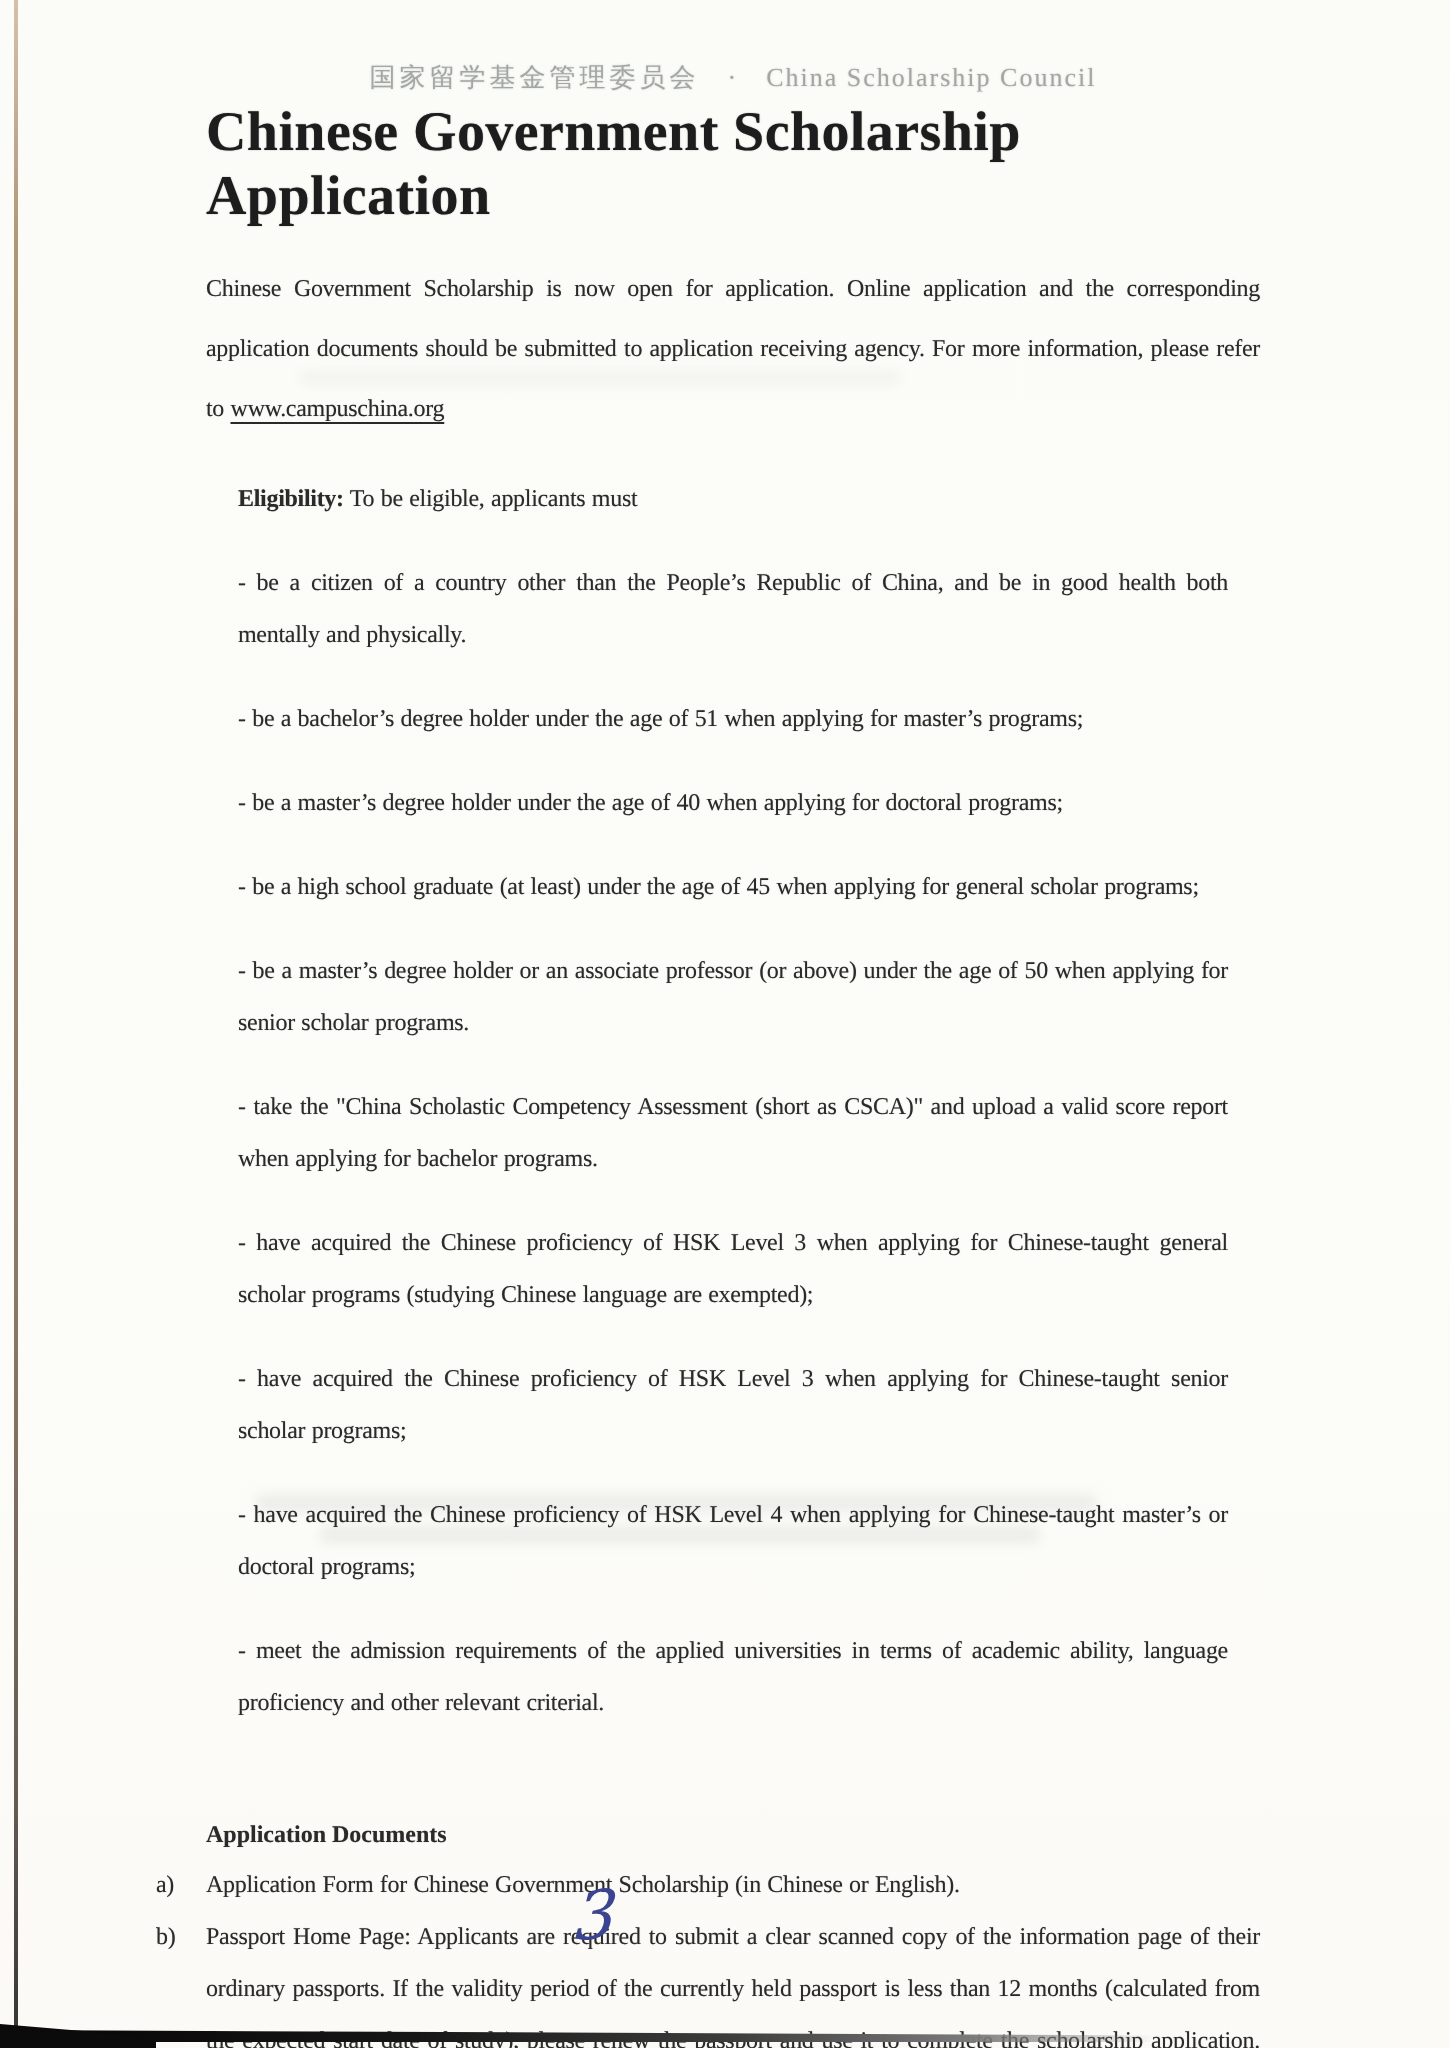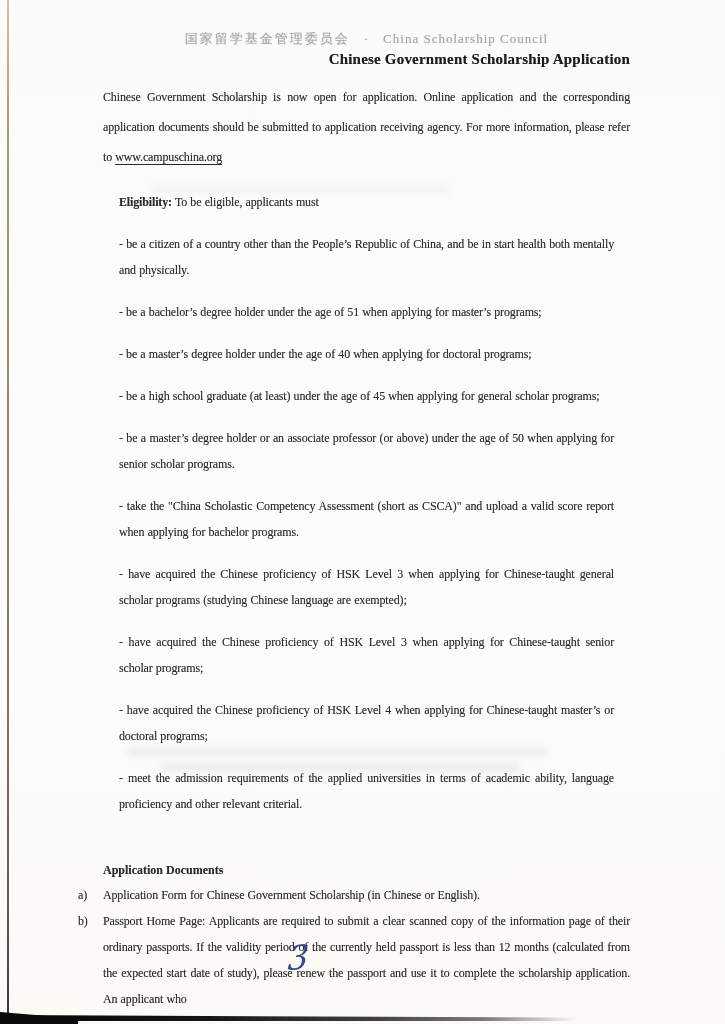--- a/index.html
+++ b/index.html
@@ -34,21 +34,21 @@
 
   .org-header {
     text-align:center; font-size:13px; color:#a3a7a3;
     letter-spacing:1px; white-space:nowrap;
     text-shadow:0 0 1px rgba(170,174,170,.5);
   }
   .org-header .cn { letter-spacing:2px; font-family:Liberation Sans, sans-serif; }
   .org-header .sep { margin:0 14px; }
 
   .doc-title {
-    text-align:right; font-size:15px; font-weight:bold; color:#1d1d1d;
+    text-align:left; font-size:28px; font-weight:bold; color:#1d1d1d;
     margin:3px 0 14px; letter-spacing:.2px;
     text-shadow:0 0 .6px rgba(30,30,30,.55);
   }
 
   .body-text {
     font-size:12px; line-height:26px; text-align:justify;
     letter-spacing:-.15px; word-spacing:.4px;
     text-shadow:0 0 .5px rgba(45,45,45,.4);
   }
   .intro { line-height:30px; margin:0 0 17px; }
@@ -87,21 +87,21 @@
     <div class="org-header">
       <span class="cn">国家留学基金管理委员会</span><span class="sep">·</span><span class="en">China Scholarship Council</span>
     </div>
 
     <h1 class="doc-title">Chinese Government Scholarship Application</h1>
 
     <p class="body-text intro"><span>Chinese Government Scholarship is now open for application. Online application and the corresponding application documents should be submitted to application receiving agency. For more information, please refer to </span><span class="link">www.campuschina.org</span></p>
 
     <div class="body-text elig-block">
       <p><span class="bold">Eligibility:</span><span> To be eligible, applicants must</span></p>
-      <p>- be a citizen of a country other than the People’s Republic of China, and be in start health both mentally and physically.</p>
+      <p>- be a citizen of a country other than the People’s Republic of China, and be in good health both mentally and physically.</p>
       <p>- be a bachelor’s degree holder under the age of 51 when applying for master’s programs;</p>
       <p>- be a master’s degree holder under the age of 40 when applying for doctoral programs;</p>
       <p>- be a high school graduate (at least) under the age of 45 when applying for general scholar programs;</p>
       <p>- be a master’s degree holder or an associate professor (or above) under the age of 50 when applying for senior scholar programs.</p>
       <p>- take the "China Scholastic Competency Assessment (short as CSCA)" and upload a valid score report when applying for bachelor programs.</p>
       <p>- have acquired the Chinese proficiency of HSK Level 3 when applying for Chinese-taught general scholar programs (studying Chinese language are exempted);</p>
       <p>- have acquired the Chinese proficiency of HSK Level 3 when applying for Chinese-taught senior scholar programs;</p>
       <p>- have acquired the Chinese proficiency of HSK Level 4 when applying for Chinese-taught master’s or doctoral programs;</p>
       <p>- meet the admission requirements of the applied universities in terms of academic ability, language proficiency and other relevant criterial.</p>
     </div>

